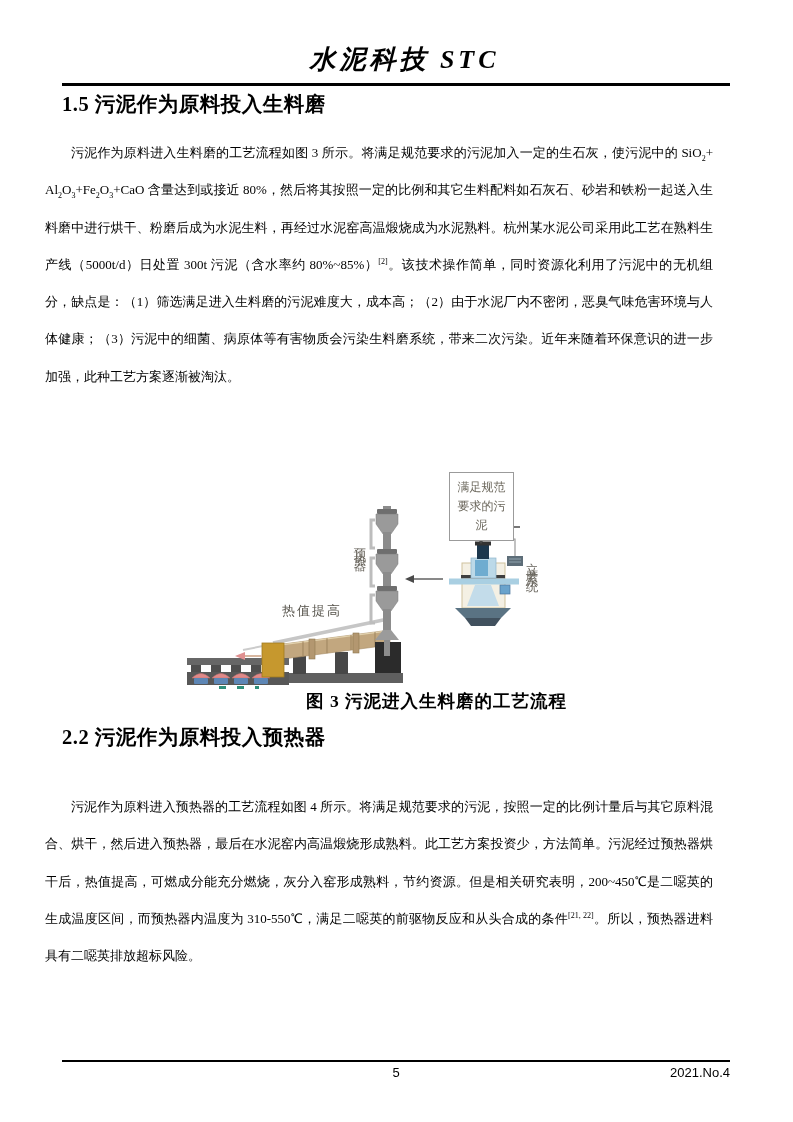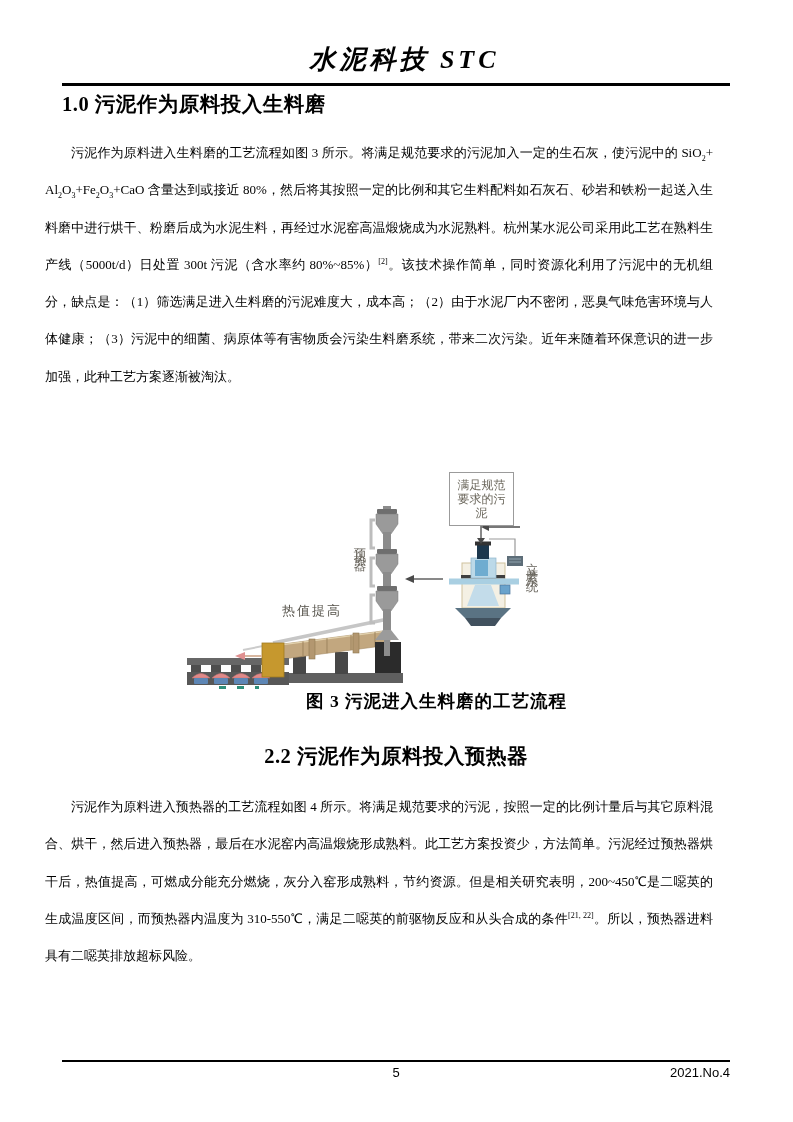--- a/index.html
+++ b/index.html
@@ -23,39 +23,39 @@
   .header-rule {
     position:absolute; top:83px; left:62px; width:668px; height:2.5px;
     background:#000;
   }
   .sec-heading {
     position:absolute; left:62px; width:668px;
     font-weight:bold; font-size:20.5px;
     letter-spacing:0.5px;
   }
   .heading-21 { top:90px; }
-  .heading-22 { top:742px;text-align:center; }
+  .heading-22 { top:723px; }
   .para {
     position:absolute; left:45px; width:668px;
     font-size:13px; line-height:37.3px;
     text-align:justify; text-indent:2em;
     word-break:break-all;
     font-family:Liberation Serif, serif;
   }
   .para sub, .para sup { font-size:0.62em; line-height:0; }
   .para-21 { top:134px; }
   .para-22 { top:788px; }
 
   
   .figure { position:absolute; left:185px; top:466px; width:430px; height:226px; }
   .fig-art { position:absolute; left:0; top:0; }
   .fig-box {
     position:absolute; background:#fff;
     font-family:"Liberation Serif","DejaVu Serif",serif;
-    font-size:12px; line-height:14px; color:#6b675c;
+    font-size:12px; line-height:19px; color:#6b675c;
     text-align:center; padding:5px 4px;
   }
   .box-sludge { left:264px; top:6px;  width:65px; min-height:50px; border:1.5px solid #9b9b9b; }
   .box-additives { left:335px; top:40px; width:82px; min-height:40px; border:1.5px solid #a9c6c8; }
   .fig-vlabel {
     position:absolute; writing-mode:vertical-rl;
     font-size:12.5px; letter-spacing:6px; color:#66625a;
   }
   .label-preheater { left:166px; top:72px; }
   .label-mill     { left:338px; top:86px; }
@@ -78,21 +78,21 @@
   .issue-lbl { position:absolute; right:0; }
 </style>
 </head>
 <body>
 
 <div class="page">
 
   <div class="journal-title">水泥科技 STC</div>
   <div class="header-rule"></div>
 
-  <div class="sec-heading heading-21">1.0 污泥作为原料投入生料磨</div>
+  <div class="sec-heading heading-21">1.5 污泥作为原料投入生料磨</div>
   <div class="para para-21"><span>污泥作为原料进入生料磨的工艺流程如图 3 所示。将满足规范要求的污泥加入一定的生石灰，使污泥中的 SiO</span><sub>2</sub><span>+Al</span><sub>2</sub><span>O</span><sub>3</sub><span>+Fe</span><sub>2</sub><span>O</span><sub>3</sub><span>+CaO 含量达到或接近 80%，然后将其按照一定的比例和其它生料配料如石灰石、砂岩和铁粉一起送入生料磨中进行烘干、粉磨后成为水泥生料，再经过水泥窑高温煅烧成为水泥熟料。杭州某水泥公司采用此工艺在熟料生产线（5000t/d）日处置 300t 污泥（含水率约 80%~85%）</span><sup>[2]</sup><span>。该技术操作简单，同时资源化利用了污泥中的无机组分，缺点是：（1）筛选满足进入生料磨的污泥难度大，成本高；（2）由于水泥厂内不密闭，恶臭气味危害环境与人体健康；（3）污泥中的细菌、病原体等有害物质会污染生料磨系统，带来二次污染。近年来随着环保意识的进一步加强，此种工艺方案逐渐被淘汰。</span></div>
 
   <div class="figure">
     <svg class="fig-art" width="430" height="226" viewBox="0 0 430 226">
 
       <g>
         <rect x="28" y="207" width="190" height="10" fill="#5f5f5f"></rect>
         <rect x="108" y="190" width="13" height="18" fill="#474747"></rect>
         <rect x="150" y="186" width="13" height="22" fill="#474747"></rect>
       </g>

